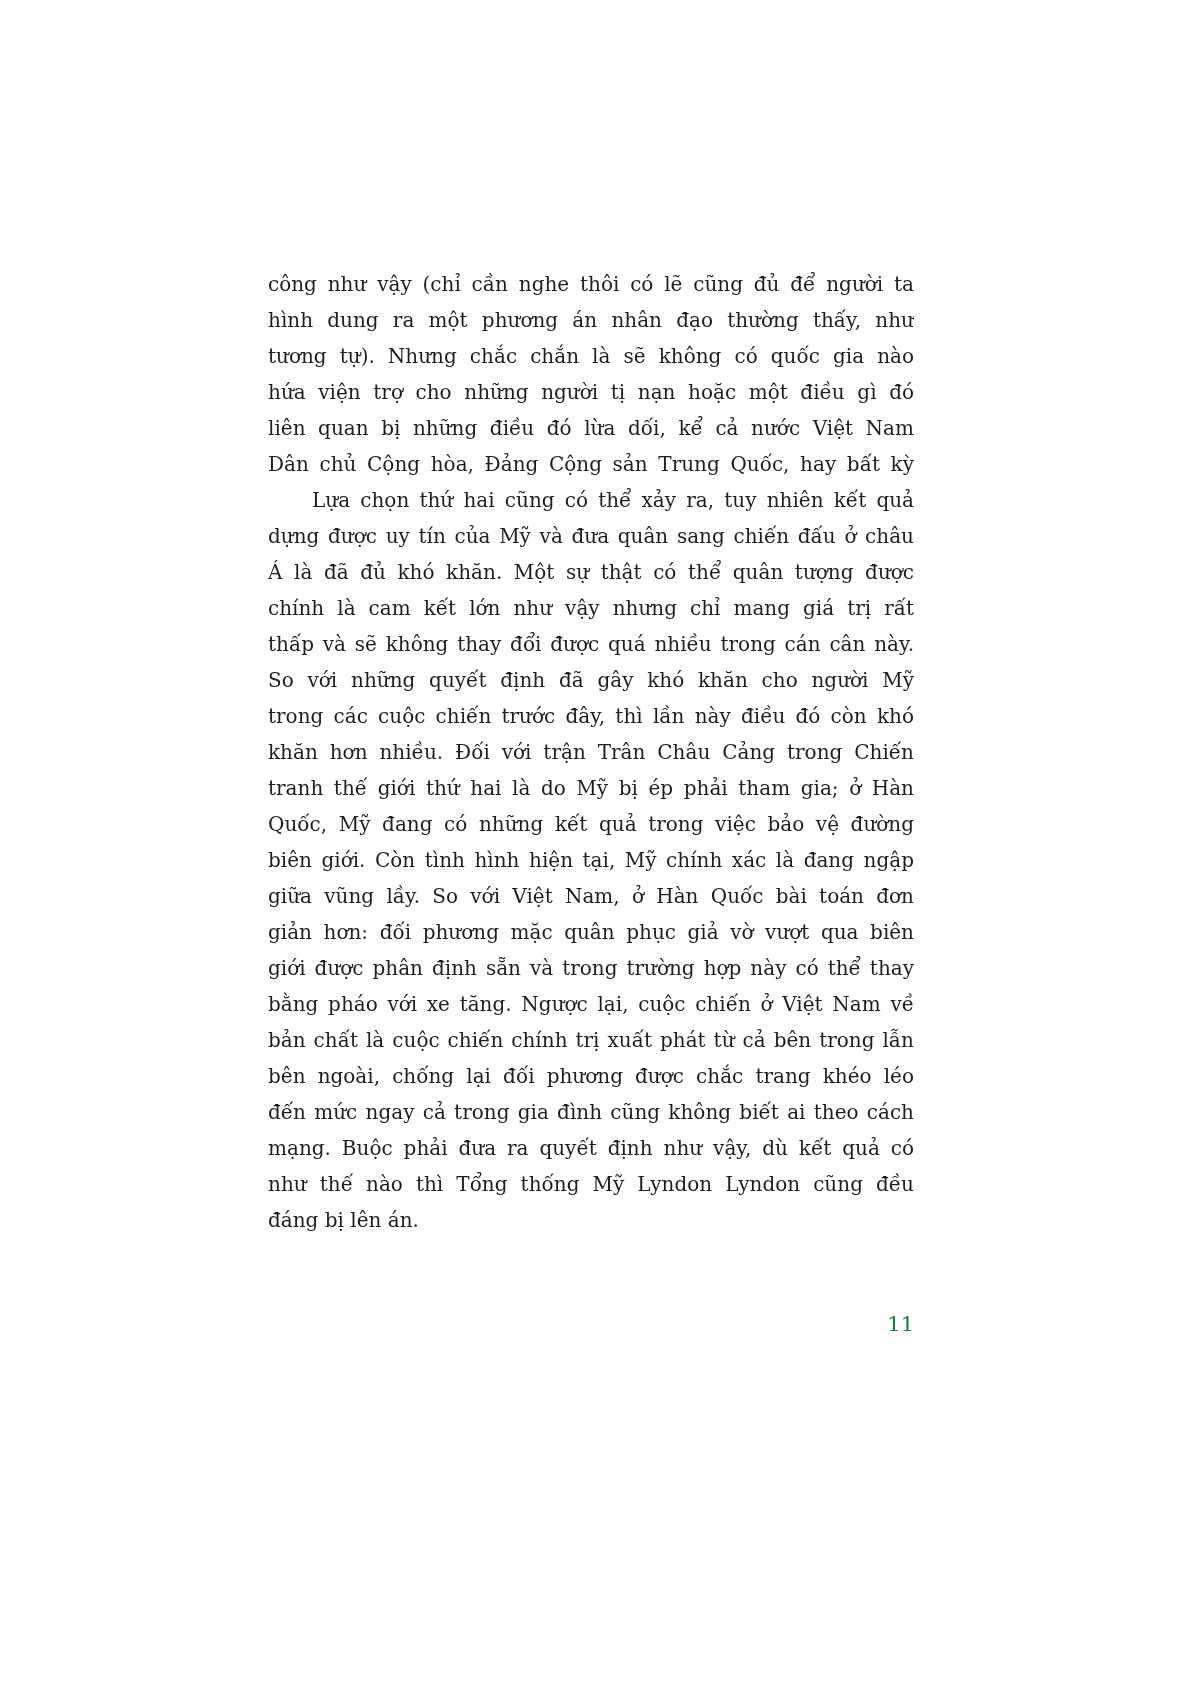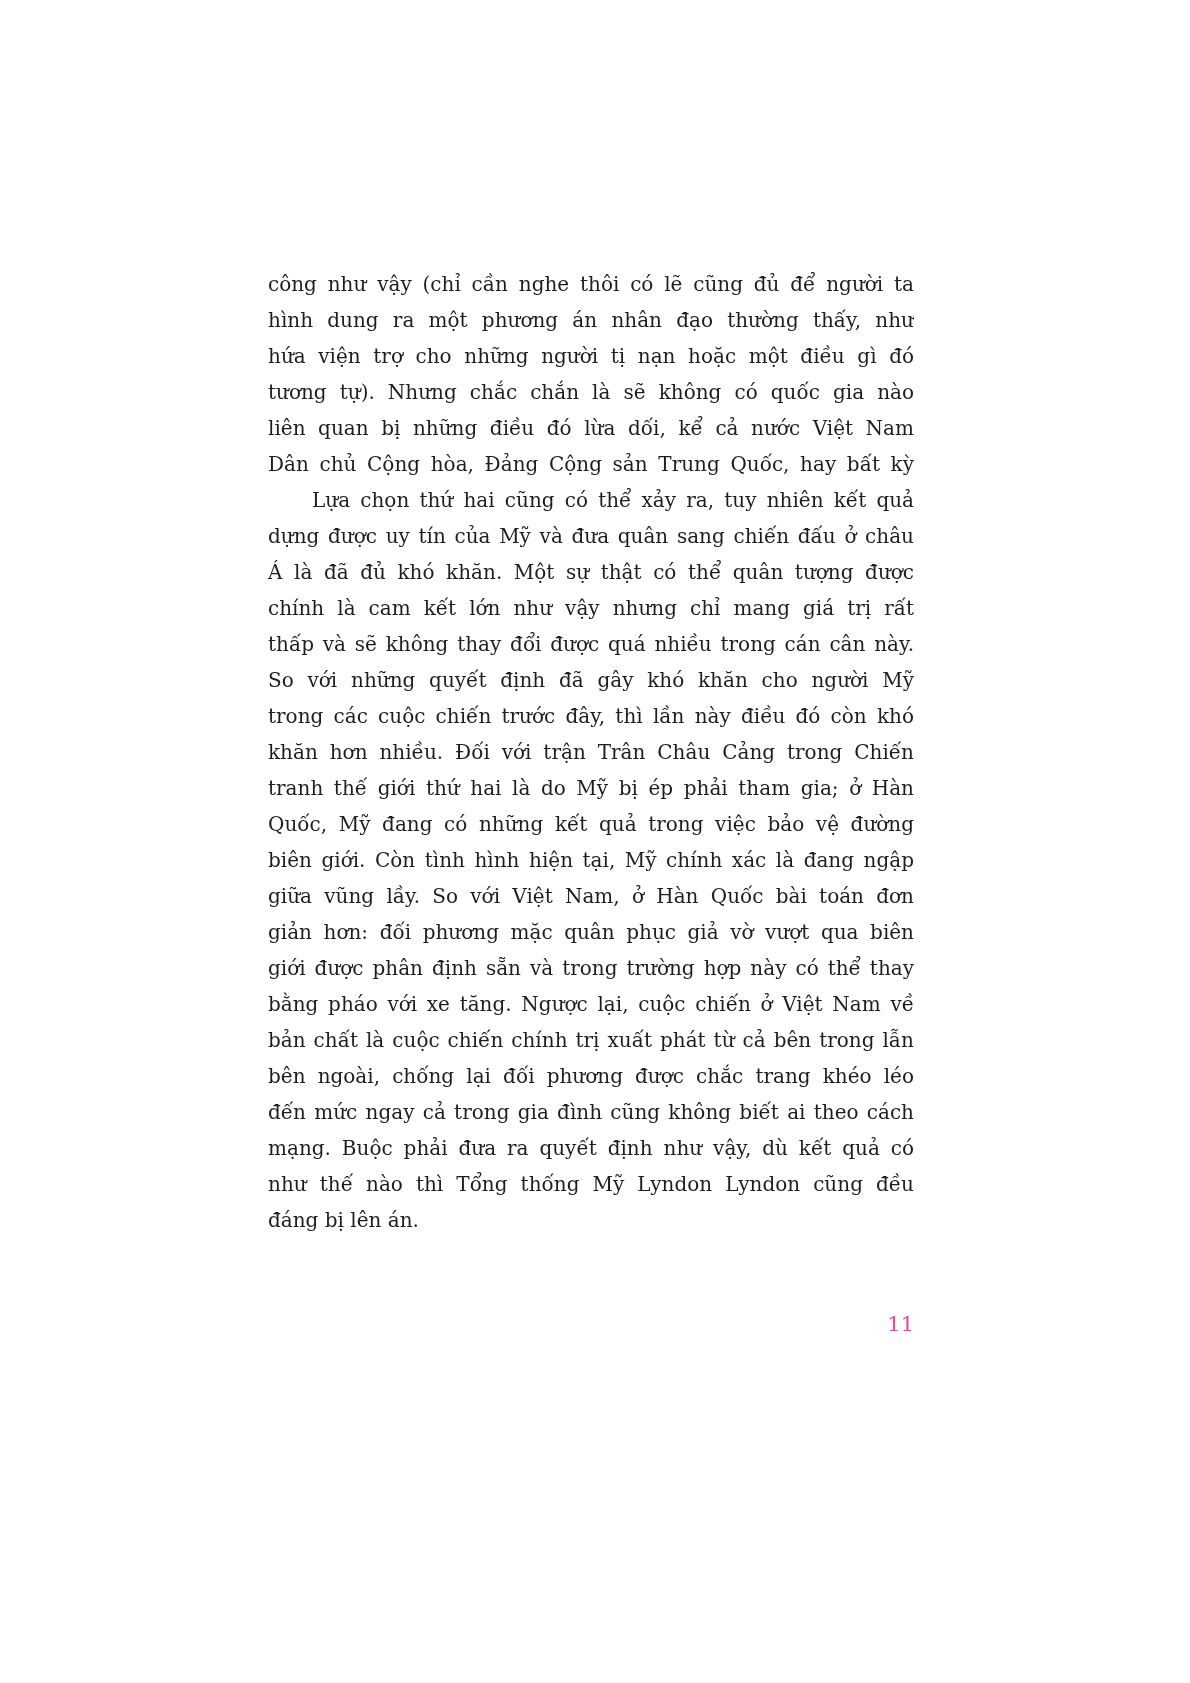--- a/index.html
+++ b/index.html
@@ -43,35 +43,35 @@
     .line.indented {
       text-indent: 44px;
     }
     .page-number {
       position: absolute;
       left: 236px;
       top: 1312px;
       width: 646px;
       text-align: right;
       font-size: 21px;
-      color: #ec4899;
+      color: #15803d;
     }
   </style>
 </head>
 <body>
 
 <div class="sheet">
 
   <div class="text-block">
 
     <div class="para">
       <div class="line">công như vậy (chỉ cần nghe thôi có lẽ cũng đủ để người ta</div>
       <div class="line">hình dung ra một phương án nhân đạo thường thấy, như</div>
+      <div class="line">tương tự). Nhưng chắc chắn là sẽ không có quốc gia nào</div>
       <div class="line">hứa viện trợ cho những người tị nạn hoặc một điều gì đó</div>
-      <div class="line">tương tự). Nhưng chắc chắn là sẽ không có quốc gia nào</div>
       <div class="line">liên quan bị những điều đó lừa dối, kể cả nước Việt Nam</div>
       <div class="line">Dân chủ Cộng hòa, Đảng Cộng sản Trung Quốc, hay bất kỳ</div>
     </div>
 
     <div class="para">
       <div class="line indented">Lựa chọn thứ hai cũng có thể xảy ra, tuy nhiên kết quả</div>
       <div class="line">dựng được uy tín của Mỹ và đưa quân sang chiến đấu ở châu</div>
       <div class="line">Á là đã đủ khó khăn. Một sự thật có thể quân tượng được</div>
       <div class="line">chính là cam kết lớn như vậy nhưng chỉ mang giá trị rất</div>
       <div class="line">thấp và sẽ không thay đổi được quá nhiều trong cán cân này.</div>

